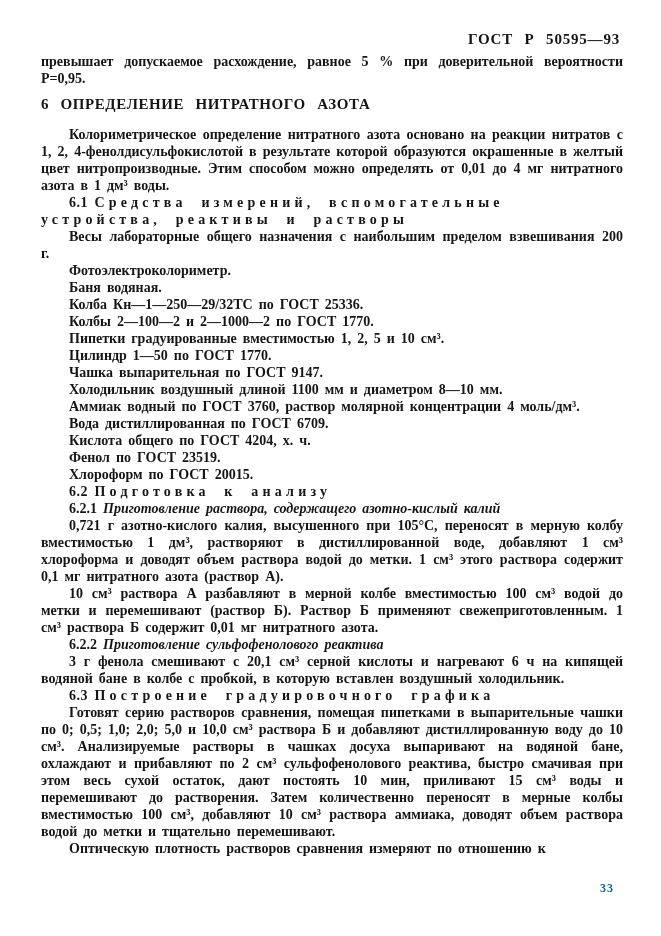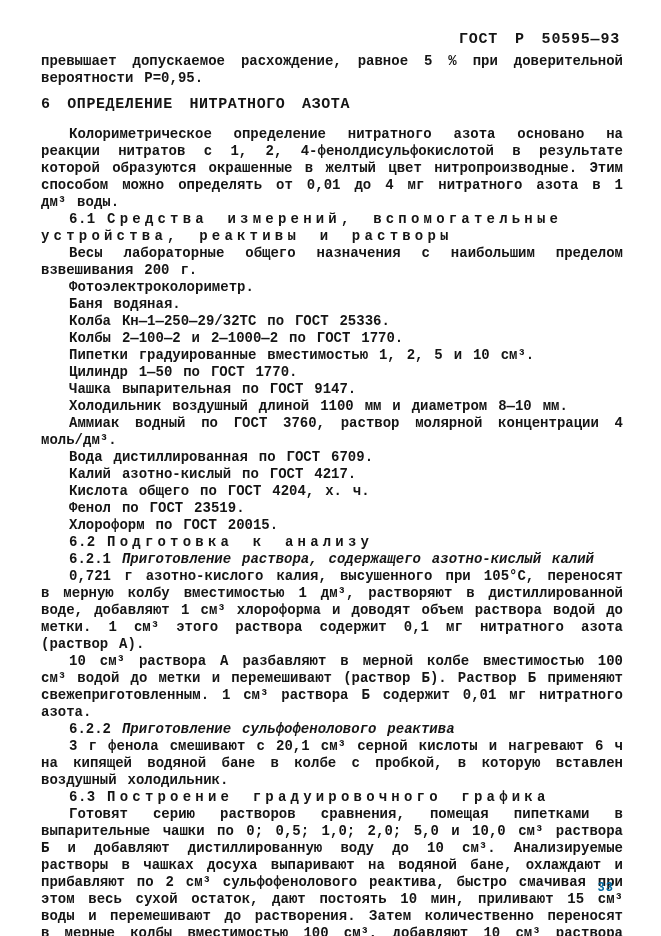--- a/index.html
+++ b/index.html
@@ -6,21 +6,21 @@
     margin: 0;
     padding: 0;
     background: #ffffff;
   }
   .page {
     position: relative;
     width: 661px;
     height: 936px;
     background: #ffffff;
     overflow: hidden;
-    font-family: Liberation Mono, monospace;
+    font-family: Liberation Serif, serif;
     color: #151515;
   }
   .doc-number {
     position: absolute;
     top: 31px;
     right: 41px;
     font-size: 15px;
     font-weight: 700;
     letter-spacing: 0.8px;
     word-spacing: 7px;
@@ -79,21 +79,20 @@
       <p class="blk paragraph indent">Фотоэлектроколориметр.</p>
       <p class="blk paragraph indent">Баня водяная.</p>
       <p class="blk paragraph indent">Колба Кн—1—250—29/32ТС по ГОСТ 25336.</p>
       <p class="blk paragraph indent">Колбы 2—100—2 и 2—1000—2 по ГОСТ 1770.</p>
       <p class="blk paragraph indent">Пипетки градуированные вместимостью 1, 2, 5 и 10 см³.</p>
       <p class="blk paragraph indent">Цилиндр 1—50 по ГОСТ 1770.</p>
       <p class="blk paragraph indent">Чашка выпарительная по ГОСТ 9147.</p>
       <p class="blk paragraph indent">Холодильник воздушный длиной 1100 мм и диаметром 8—10 мм.</p>
       <p class="blk paragraph indent">Аммиак водный по ГОСТ 3760, раствор молярной концентрации 4 моль/дм³.</p>
       <p class="blk paragraph indent">Вода дистиллированная по ГОСТ 6709.</p>
-      <p class="blk paragraph indent">Калий азотно-кислый по ГОСТ 4217.</p>
       <p class="blk paragraph indent">Кислота общего по ГОСТ 4204, х. ч.</p>
       <p class="blk paragraph indent">Фенол по ГОСТ 23519.</p>
       <p class="blk paragraph indent">Хлороформ по ГОСТ 20015.</p>
       <p class="blk spaced-heading"><span class="num">6.2 </span><span class="sp">Подготовка к анализу</span></p>
       <p class="blk subclause-italic"><span class="num">6.2.1 </span><span class="it">Приготовление раствора, содержащего азотно-кислый калий</span></p>
       <p class="blk paragraph indent">0,721 г азотно-кислого калия, высушенного при 105°С, переносят в мерную колбу вместимостью 1 дм³, растворяют в дистиллированной воде, добавляют 1 см³ хлороформа и доводят объем раствора водой до метки. 1 см³ этого раствора содержит 0,1 мг нитратного азота (раствор А).</p>
       <p class="blk paragraph indent">10 см³ раствора А разбавляют в мерной колбе вместимостью 100 см³ водой до метки и перемешивают (раствор Б). Раствор Б применяют свежеприготовленным. 1 см³ раствора Б содержит 0,01 мг нитратного азота.</p>
       <p class="blk subclause-italic"><span class="num">6.2.2 </span><span class="it">Приготовление сульфофенолового реактива</span></p>
       <p class="blk paragraph indent">3 г фенола смешивают с 20,1 см³ серной кислоты и нагревают 6 ч на кипящей водяной бане в колбе с пробкой, в которую вставлен воздушный холодильник.</p>
       <p class="blk spaced-heading"><span class="num">6.3 </span><span class="sp">Построение градуировочного графика</span></p>

